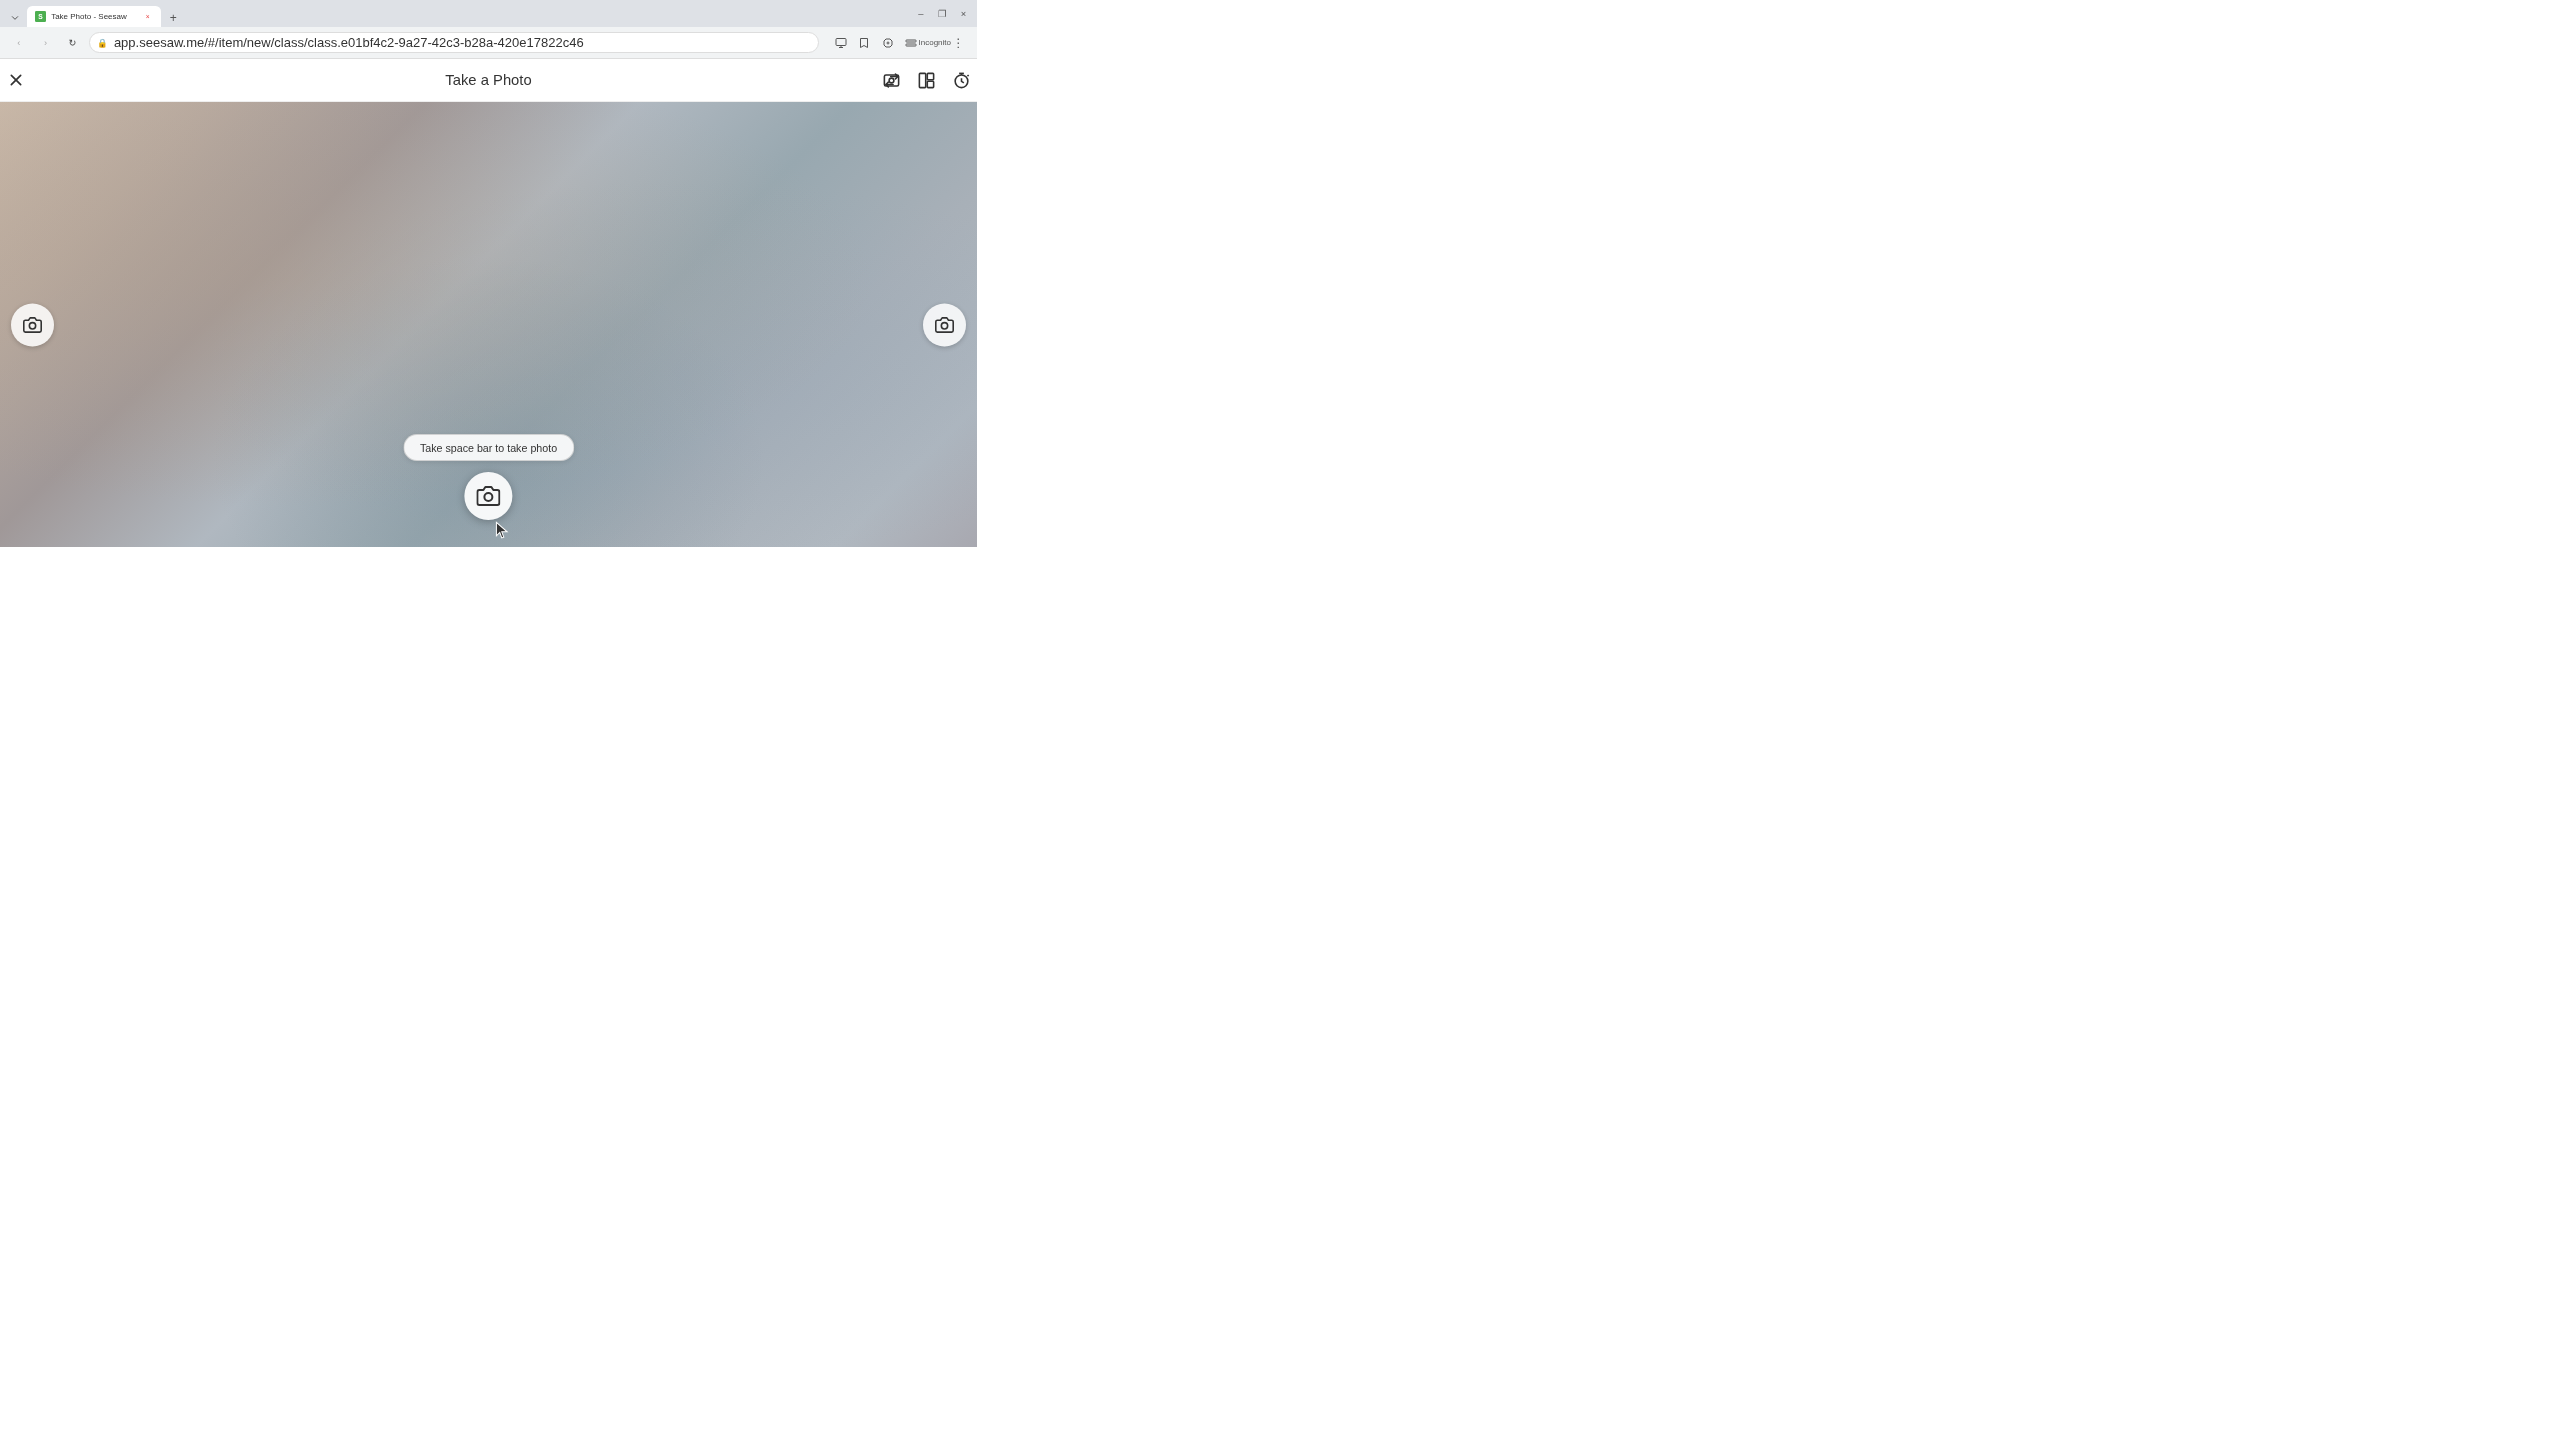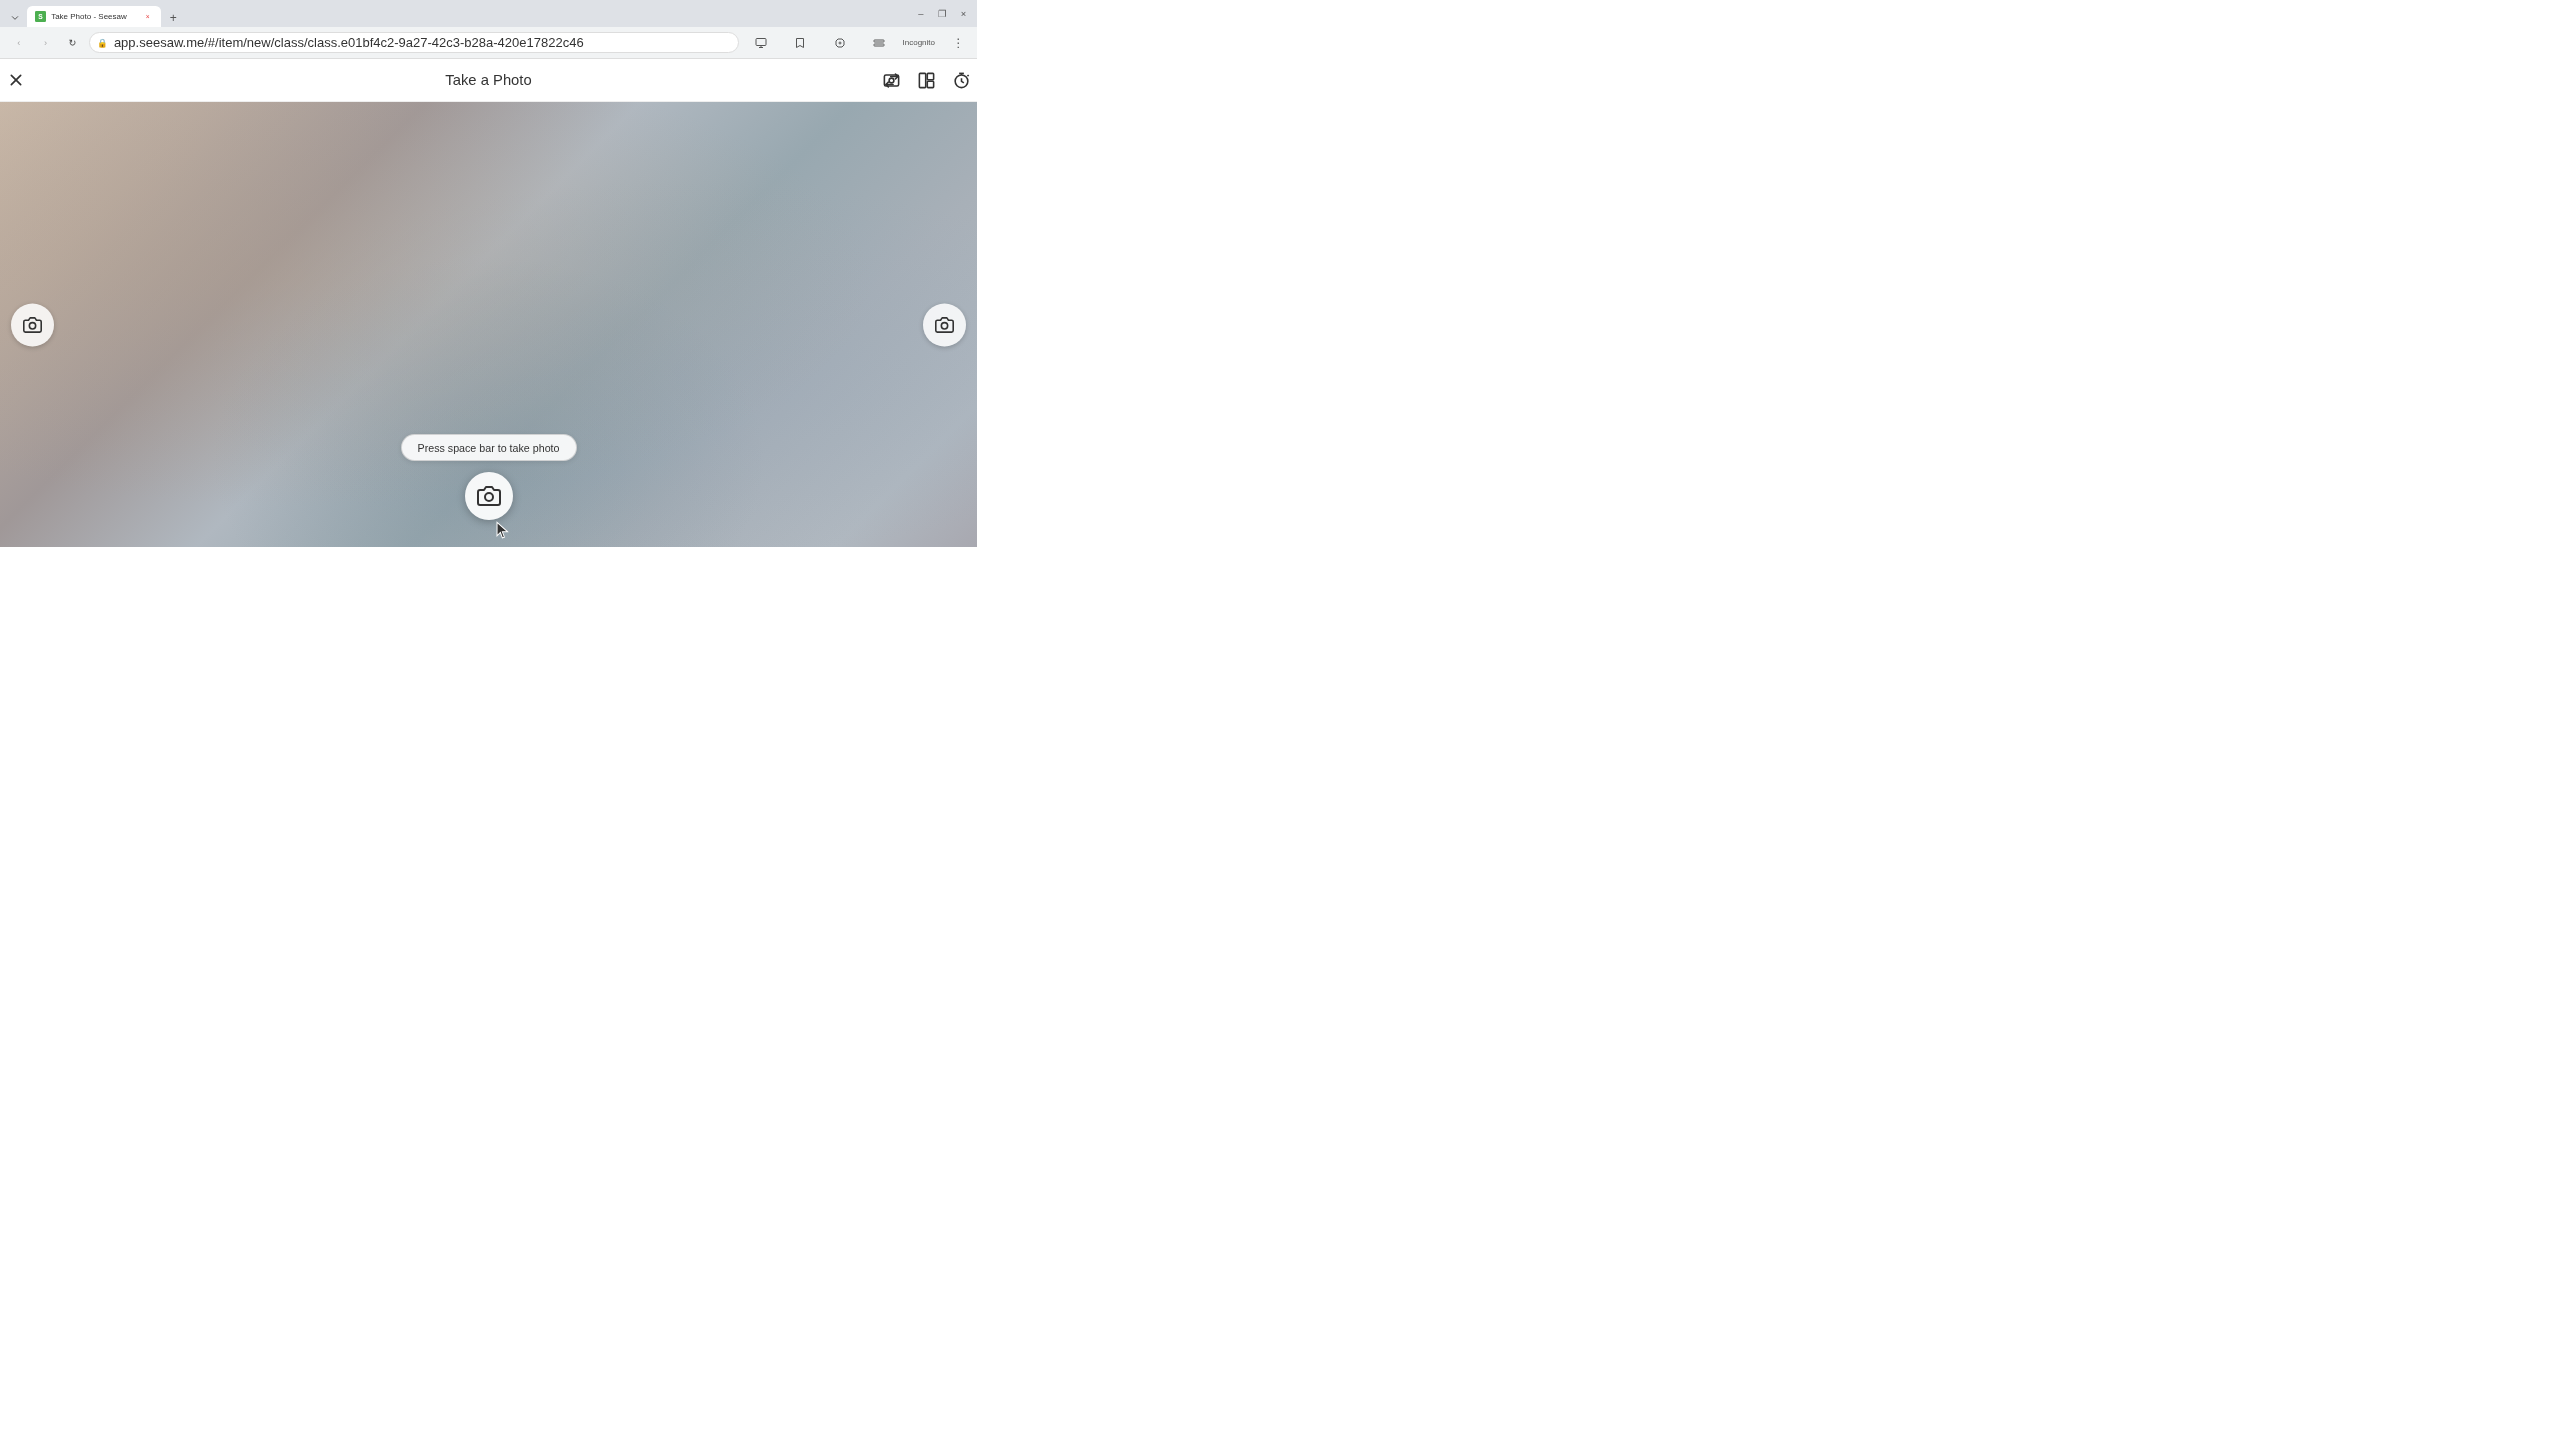--- a/index.html
+++ b/index.html
@@ -182,21 +182,21 @@
 
     .address-text {
       flex: 1;
       font-size: 13px;
       color: #333;
     }
 
     .address-bar-actions {
       display: flex;
       align-items: center;
-      gap: 18px;
+      gap: 2px;
       margin-left: 5.4px;
     }
 
     .addr-icon-btn {
       width: 21.5px;
       height: 21.5px;
       border-radius: 50%;
       display: flex;
       align-items: center;
       justify-content: center;
@@ -522,21 +522,21 @@
       </button>
 
       <button class="side-camera-btn side-camera-right">
         <svg class="camera-icon-svg" viewBox="0 0 24 24" fill="none" stroke="#333" stroke-width="2" stroke-linecap="round" stroke-linejoin="round">
           <path d="M23 19a2 2 0 0 1-2 2H3a2 2 0 0 1-2-2V8a2 2 0 0 1 2-2h4l2-3h6l2 3h4a2 2 0 0 1 2 2z"></path>
           <circle cx="12" cy="13" r="4"></circle>
         </svg>
       </button>
 
       <div class="bottom-controls">
-        <div class="spacebar-hint">Press space bar to take photo</div>
+        <div class="spacebar-hint">Take space bar to take photo</div>
 
         <button class="shutter-btn" style="position:relative;">
           <svg class="camera-icon-svg-large" viewBox="0 0 24 24" fill="none" stroke="#333" stroke-width="2" stroke-linecap="round" stroke-linejoin="round">
             <path d="M23 19a2 2 0 0 1-2 2H3a2 2 0 0 1-2-2V8a2 2 0 0 1 2-2h4l2-3h6l2 3h4a2 2 0 0 1 2 2z"></path>
             <circle cx="12" cy="13" r="4"></circle>
           </svg>
 
           <svg style="position:absolute;bottom:-20px;left:50%;transform:translateX(6.7px);" width="13.4" height="19" viewBox="0 0 20 28">
             <path d="M2 2L2 22L7 17L10 25L13 24L10 16L18 16Z" fill="#333" stroke="#fff" stroke-width="1.5"></path>
           </svg>

